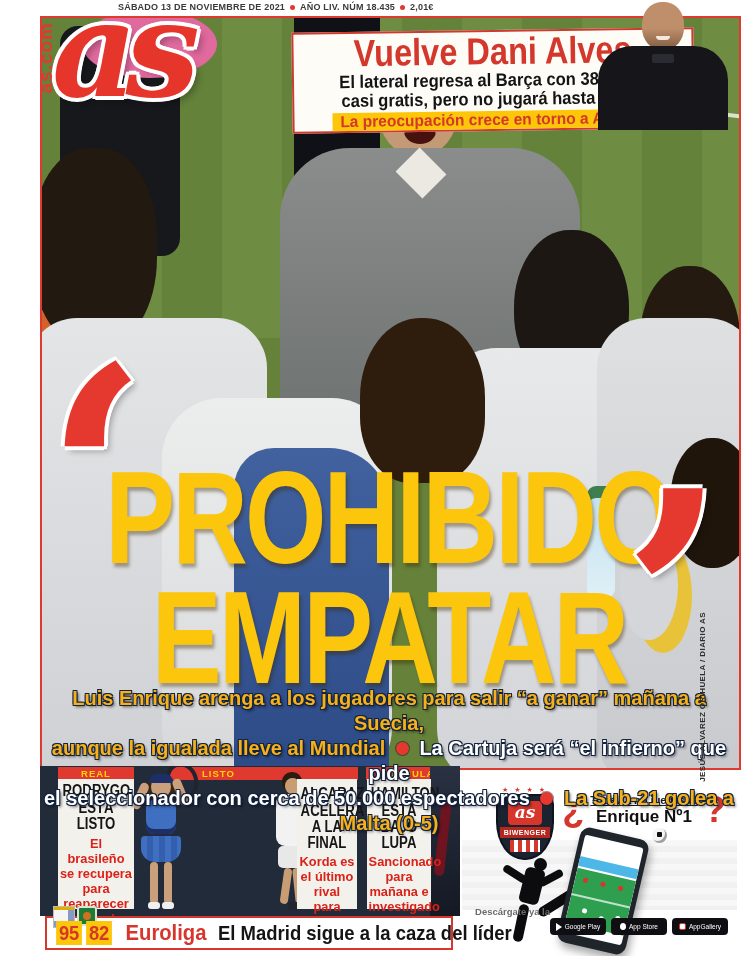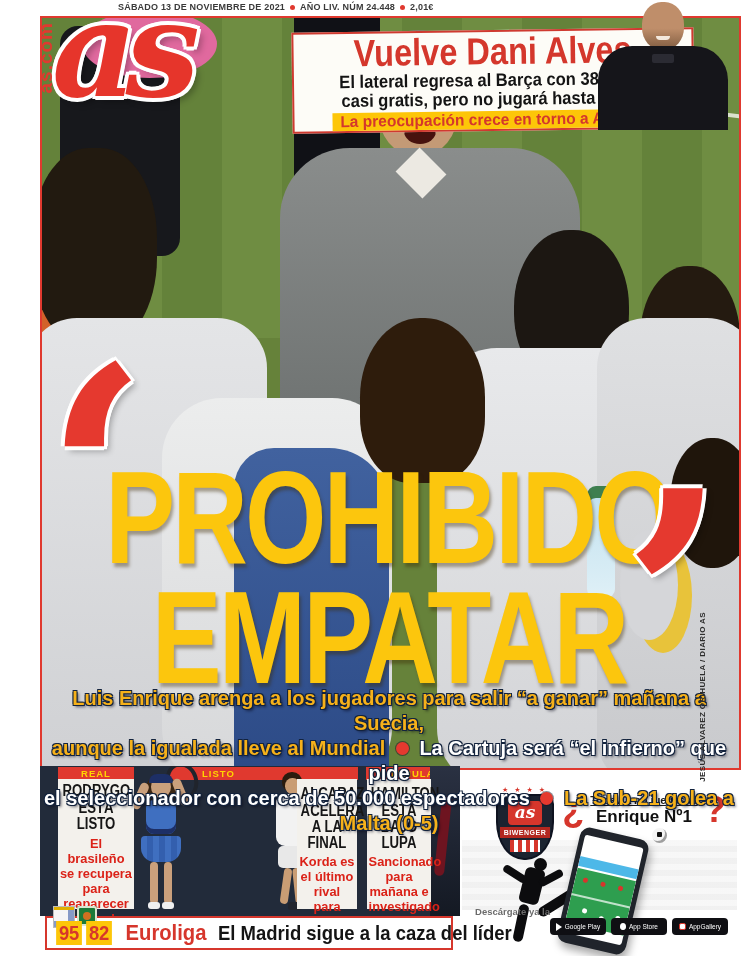--- a/index.html
+++ b/index.html
@@ -103,21 +103,21 @@
   <div class="abs" style="left:628px;top:420px;width:85px;height:130px;background:#1f150b;border-radius:48%;"></div>
 
   <div class="abs" style="left:545px;top:468px;width:28px;height:112px;background:linear-gradient(180deg,#bfe0ee,#dff0f7);border-radius:9px;box-shadow:inset 0 12px 0 #3f7f4f;"></div>
   <div class="abs" style="left:592px;top:520px;width:58px;height:115px;background:#e8c33a;border-radius:50%;"></div>
   <div class="abs" style="left:578px;top:512px;width:58px;height:110px;background:#d5d6d9;border-radius:50%;"></div>
 </div>
 
 <div class="abs dateline">
   <span>SÁBADO 13 DE NOVIEMBRE DE 2021</span>
   <span class="rdot"></span>
-  <span>AÑO LIV. NÚM 24.448</span>
+  <span>AÑO LIV. NÚM 18.435</span>
   <span class="rdot"></span>
   <span>2,01€</span>
 </div>
 <div class="abs ascom">as.com</div>
 <div class="abs aslogo">as</div>
 
 <div class="abs alvesbox">
   <div class="alvestitle">Vuelve Dani Alves</div>
   <div class="alvessub">El lateral regresa al Barça con 38 años,</div>
   <div class="alvessub">casi gratis, pero no jugará hasta enero</div>

